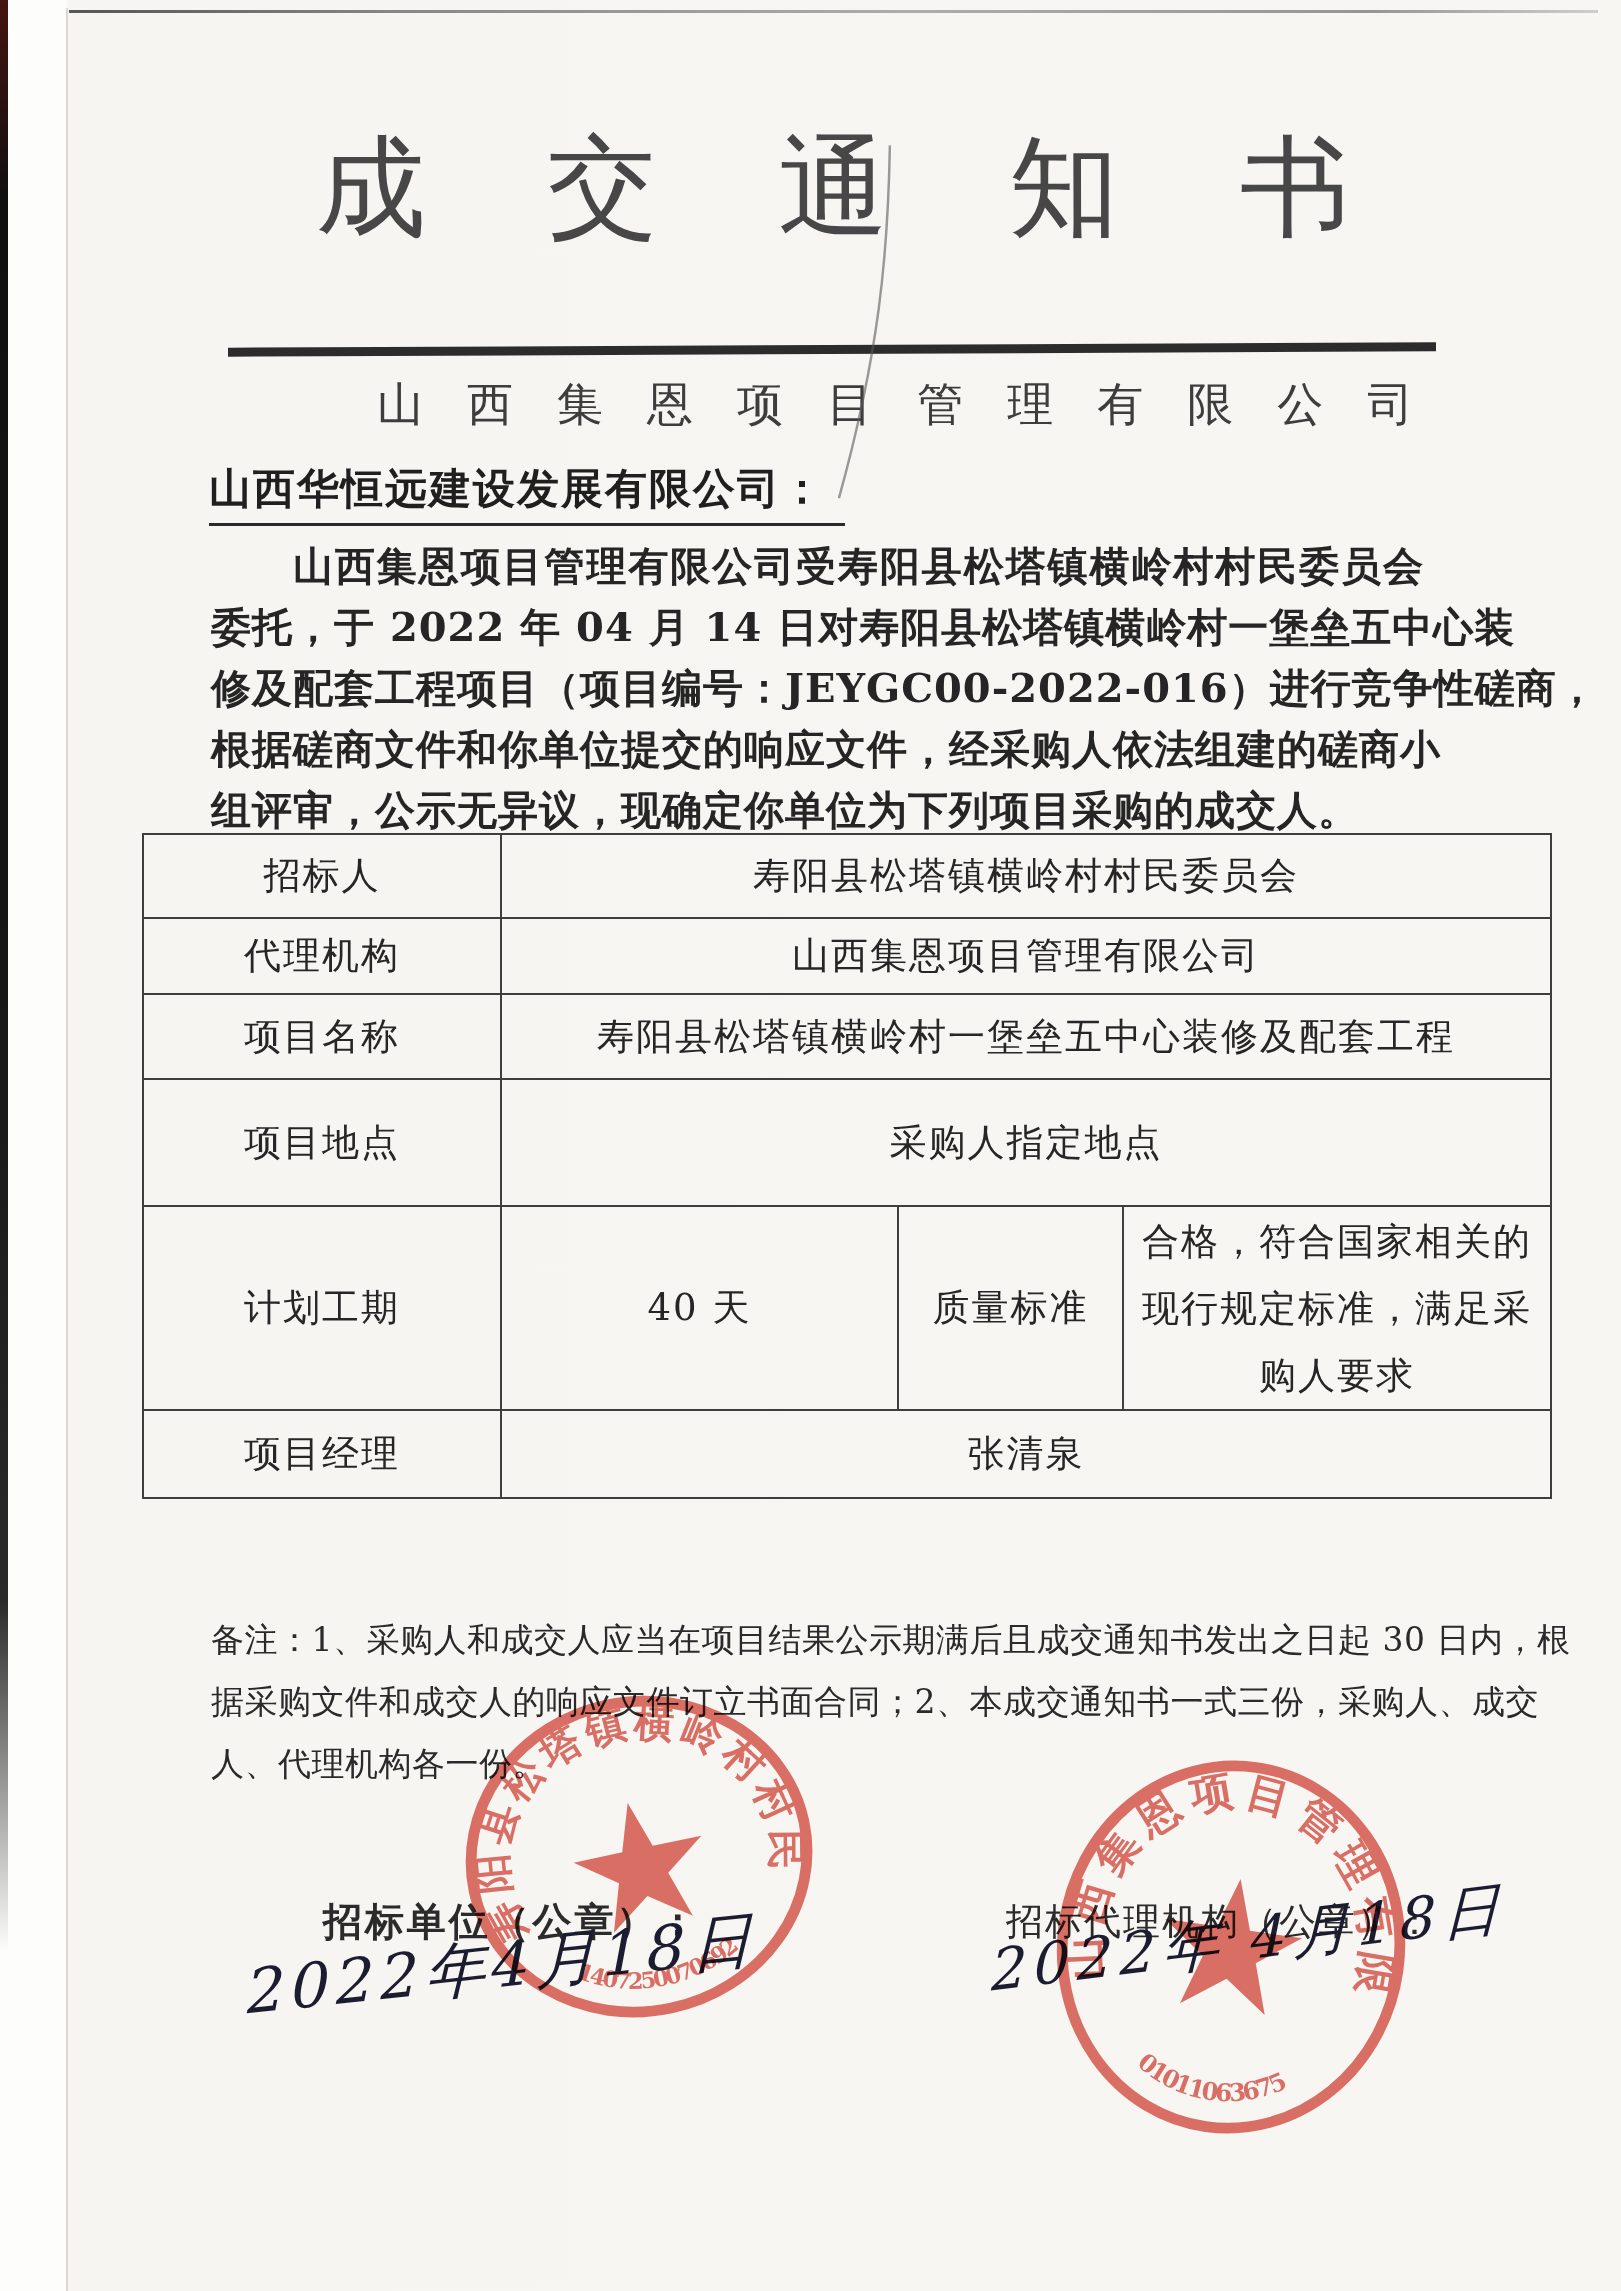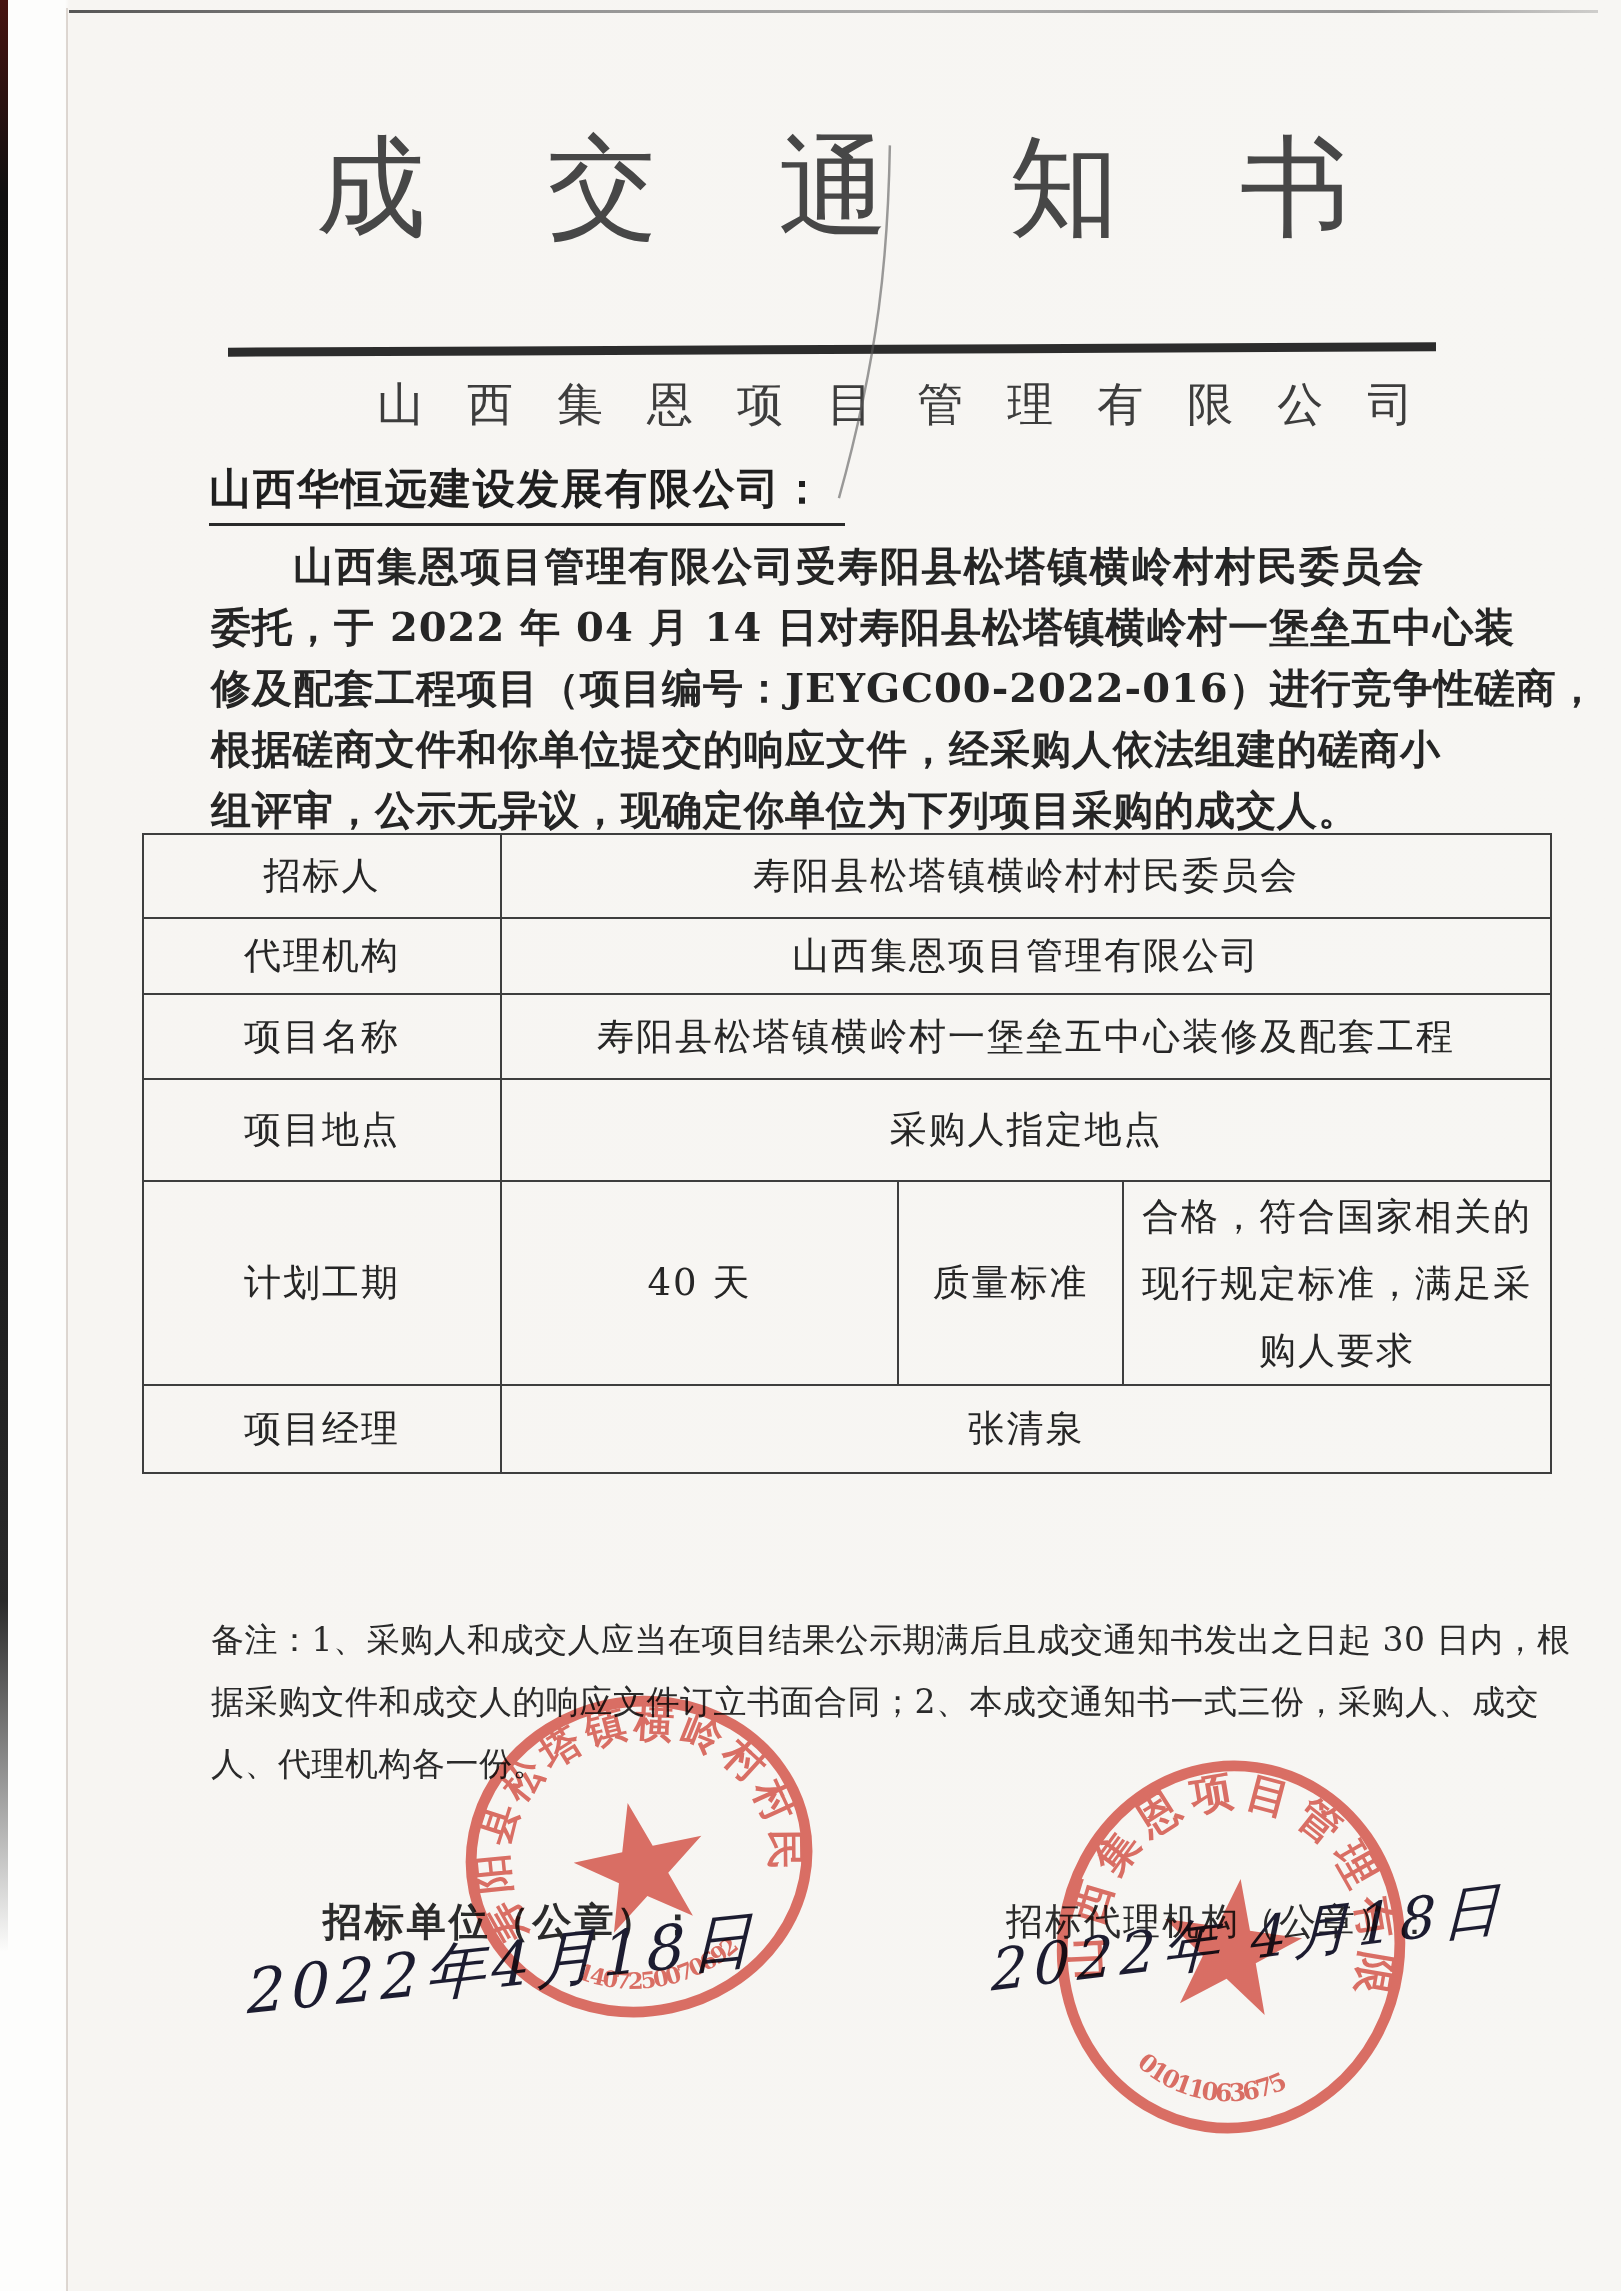--- a/index.html
+++ b/index.html
@@ -86,21 +86,21 @@
       <td colspan="3">寿阳县松塔镇横岭村村民委员会</td>
     </tr>
     <tr style="height:76px">
       <td>代理机构</td>
       <td colspan="3">山西集恩项目管理有限公司</td>
     </tr>
     <tr style="height:85px">
       <td>项目名称</td>
       <td colspan="3">寿阳县松塔镇横岭村一堡垒五中心装修及配套工程</td>
     </tr>
-    <tr style="height:102px">
+    <tr style="height:127px">
       <td>项目地点</td>
       <td colspan="3">采购人指定地点</td>
     </tr>
     <tr style="height:204px">
       <td>计划工期</td>
       <td>40 天</td>
       <td>质量标准</td>
       <td class="qcell">合格，符合国家相关的现行规定标准，满足采购人要求</td>
     </tr>
     <tr style="height:88px">

